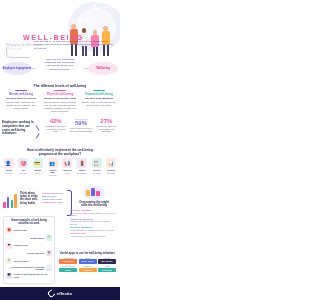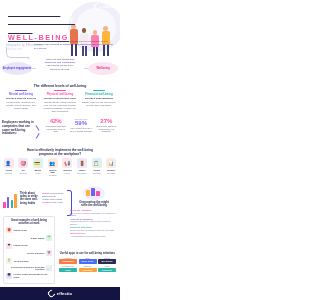--- a/index.html
+++ b/index.html
@@ -15,21 +15,21 @@
   .hero-wedge{position:absolute;left:0;bottom:-10px;width:78px;height:22px;background:#ffffff;
     transform:skewY(-10deg);transform-origin:left bottom;}
   .hero-blob{position:absolute;right:-4px;top:2px;width:56px;height:50px;background:#efeffa;
     border-radius:46% 54% 50% 50% / 52% 48% 52% 48%;}
   .hero-blob2{position:absolute;right:4px;top:8px;width:40px;height:38px;background:#ffffff;
     border-radius:50% 50% 46% 54% / 48% 52% 48% 52%;opacity:.55;}
   .brand{position:absolute;right:4px;top:3px;display:flex;align-items:center;gap:1.5px;z-index:6;}
   .brand-mark{width:5px;height:5px;border-radius:50%;border:1px solid #ffffff;
     border-right-color:transparent;transform:rotate(-38deg);}
   .brand-txt{font-size:3.4px;letter-spacing:.15px;color:#fff;font-weight:600;}
-  .hero-title{position:absolute;left:8px;top:9px;z-index:5;text-decoration:underline;}
+  .hero-title{position:absolute;left:23px;top:9px;z-index:5;}
   .hero-title div{
     color:#ffffff;font-weight:700;font-size:7.2px;line-height:8.4px;letter-spacing:1.55px;
     text-transform:uppercase;white-space:nowrap;}
   .hero-title div.accent{color:#ff4fa3;}
   .hero-sub{position:absolute;left:6px;top:43px;z-index:5;font-size:3px;line-height:4px;color:#b9b9d6;}
   .hero-sub b{display:block;color:#d9d9ee;font-weight:400;}
 
   
   .people{position:absolute;right:8px;bottom:0;width:46px;height:42px;z-index:4;}
   .fig{position:absolute;bottom:0;}

